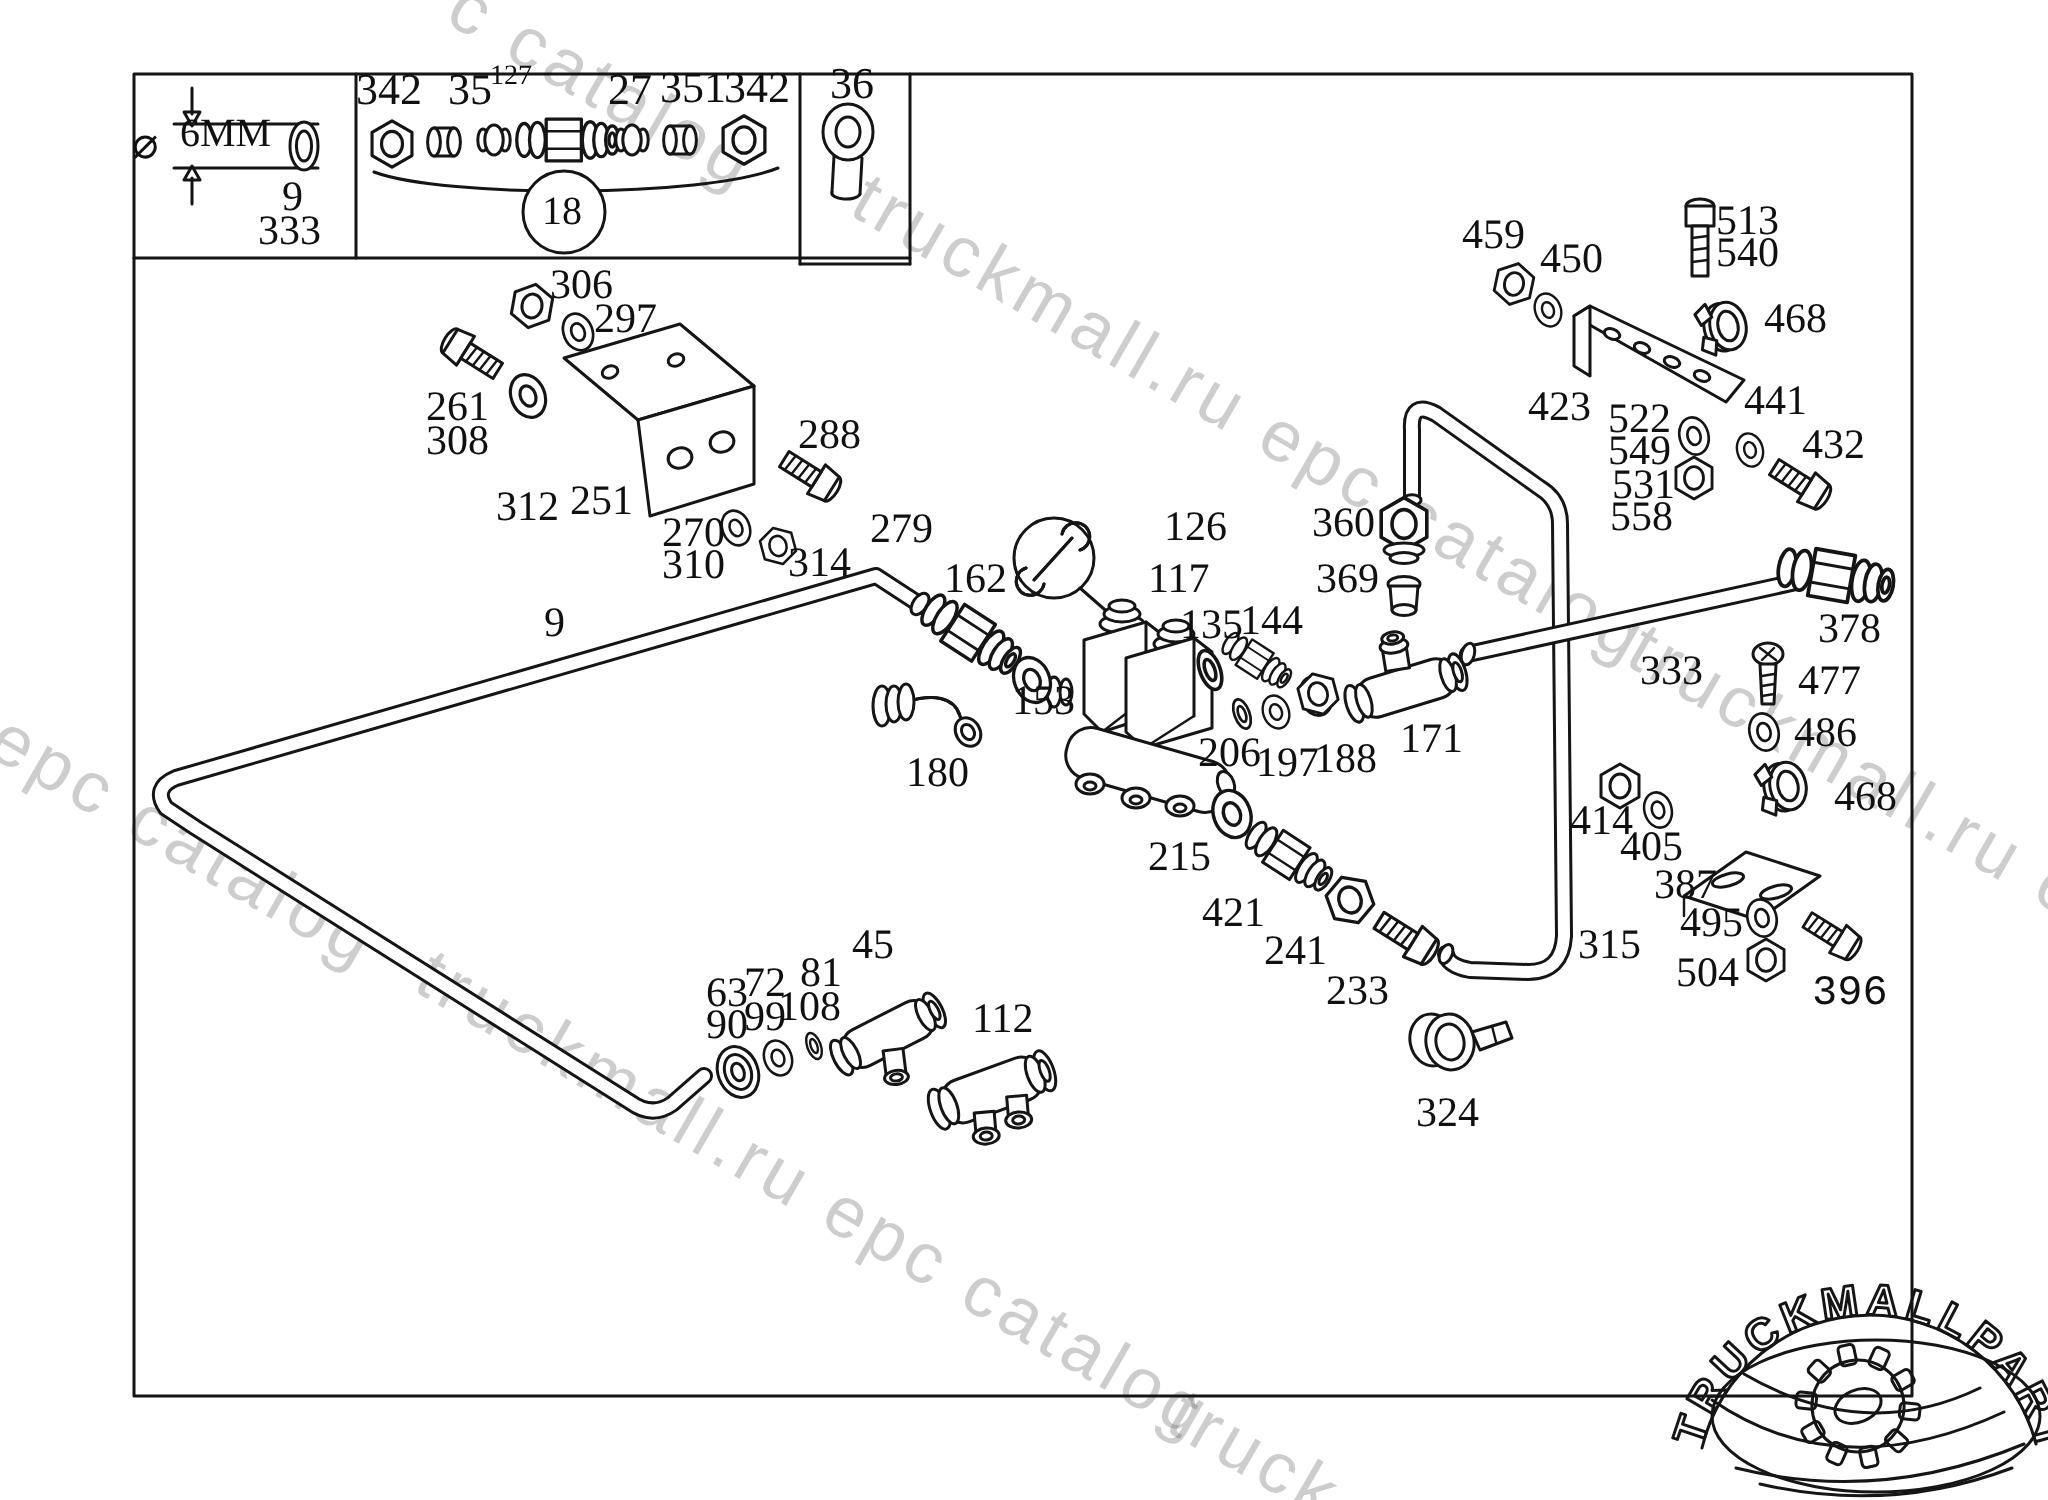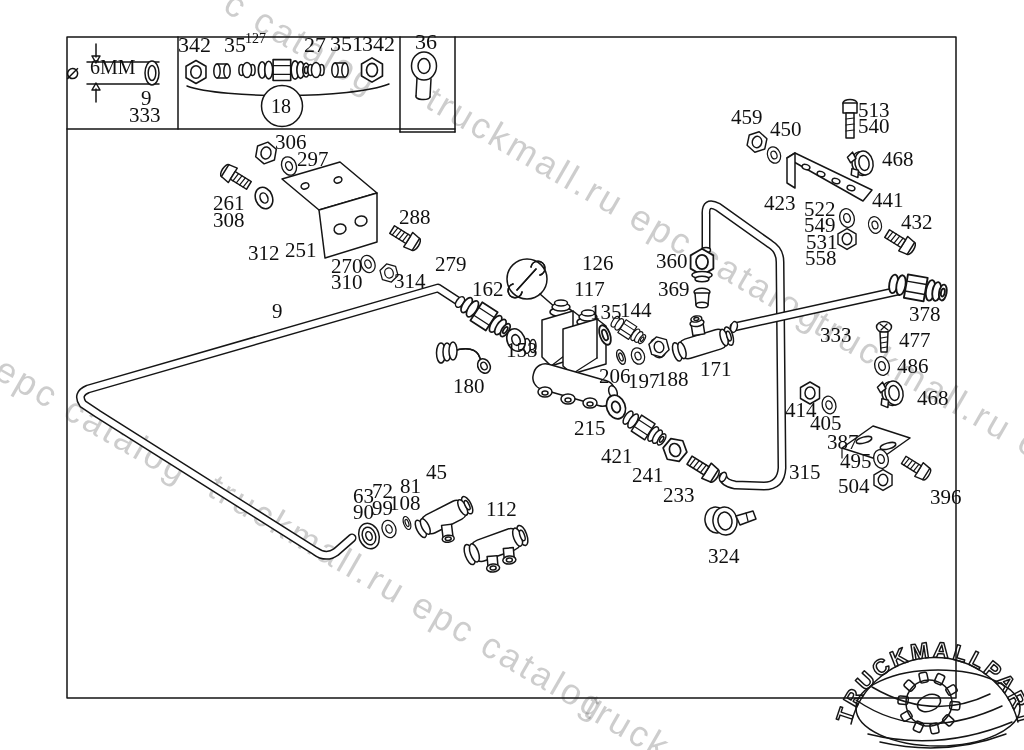--- a/index.html
+++ b/index.html
@@ -509,16 +509,16 @@
       <div class="plabel" style="left: 909px; top: 304px;">378</div>
       <div class="plabel" style="left: 820px; top: 325px;">333</div>
       <div class="plabel" style="left: 899px; top: 330px;">477</div>
       <div class="plabel" style="left: 897px; top: 356px;">486</div>
       <div class="plabel" style="left: 917px; top: 388px;">468</div>
       <div class="plabel" style="left: 785px; top: 400px;">414</div>
       <div class="plabel" style="left: 810px; top: 413px;">405</div>
       <div class="plabel" style="left: 827px; top: 432px;">387</div>
       <div class="plabel" style="left: 840px; top: 451px;">495</div>
       <div class="plabel" style="left: 838px; top: 476px;">504</div>
-      <div class="plabel" style="left: 930px; top: 487px;">396</div>
+      <div class="plabel" style="left: 906px; top: 487px; font-family: Liberation Mono, monospace;">396</div>
       <div class="plabel" style="left: 789px; top: 462px;">315</div>
     </div>
 </div>
 
 </body></html>

